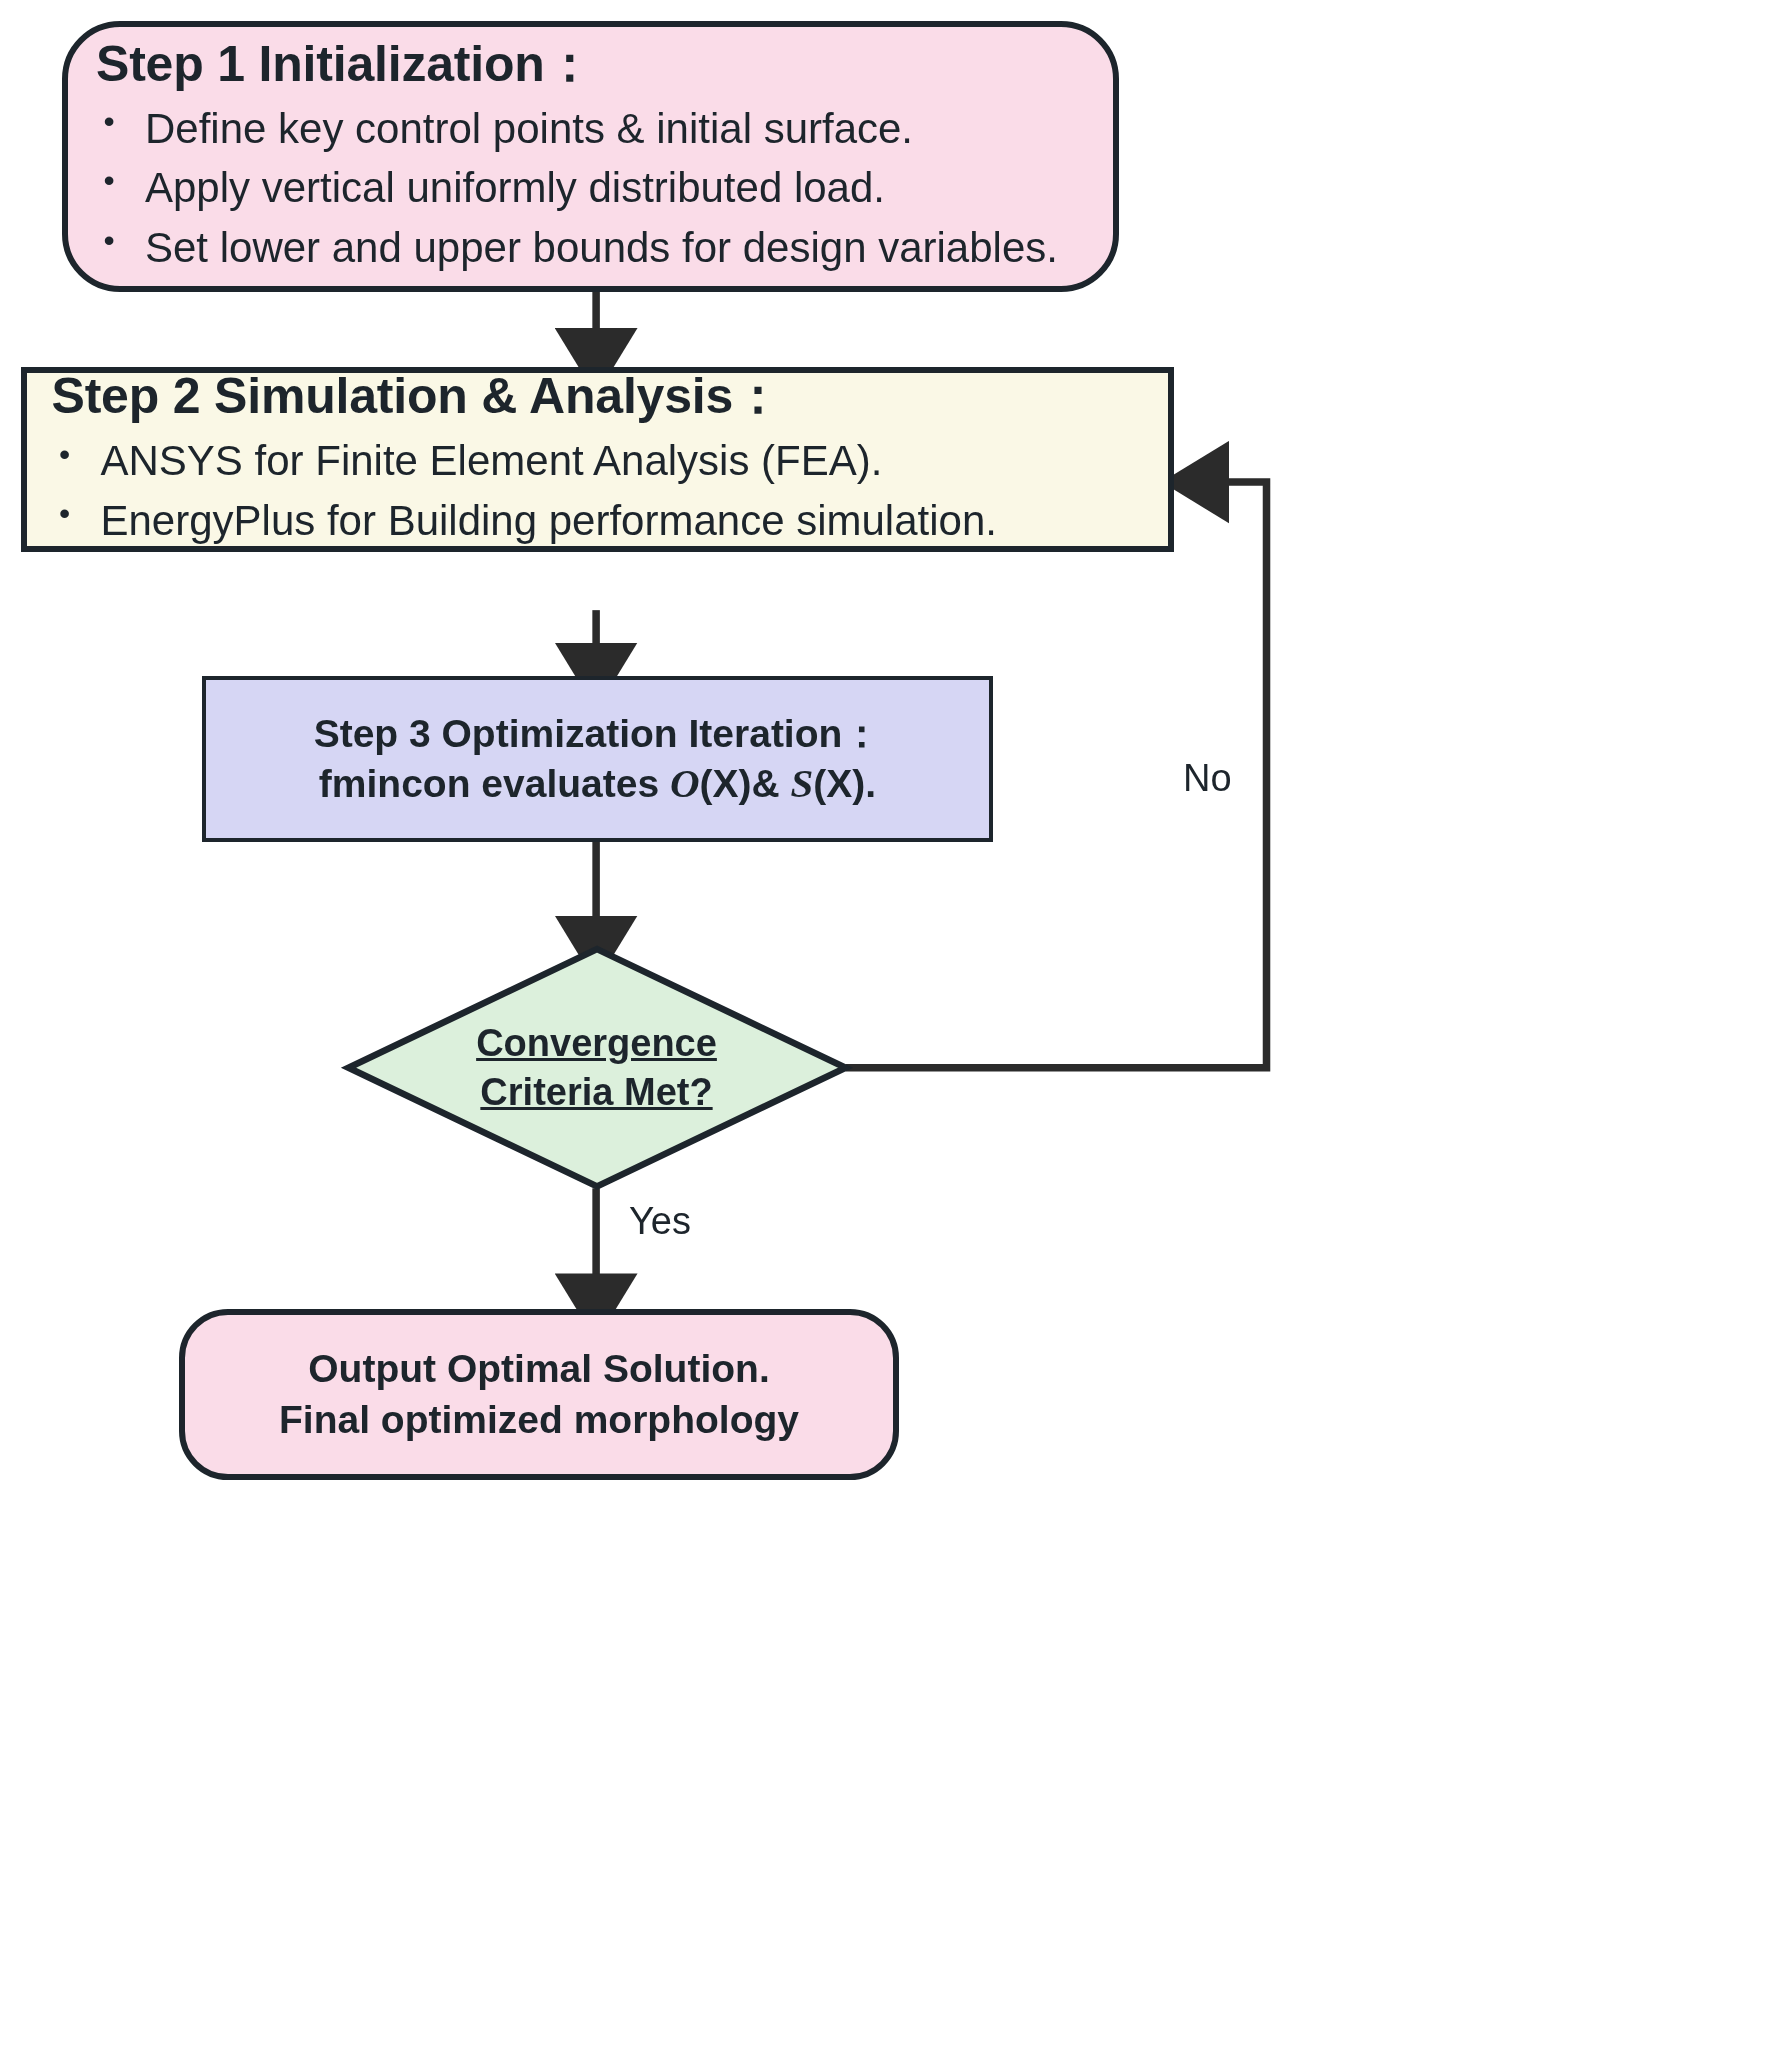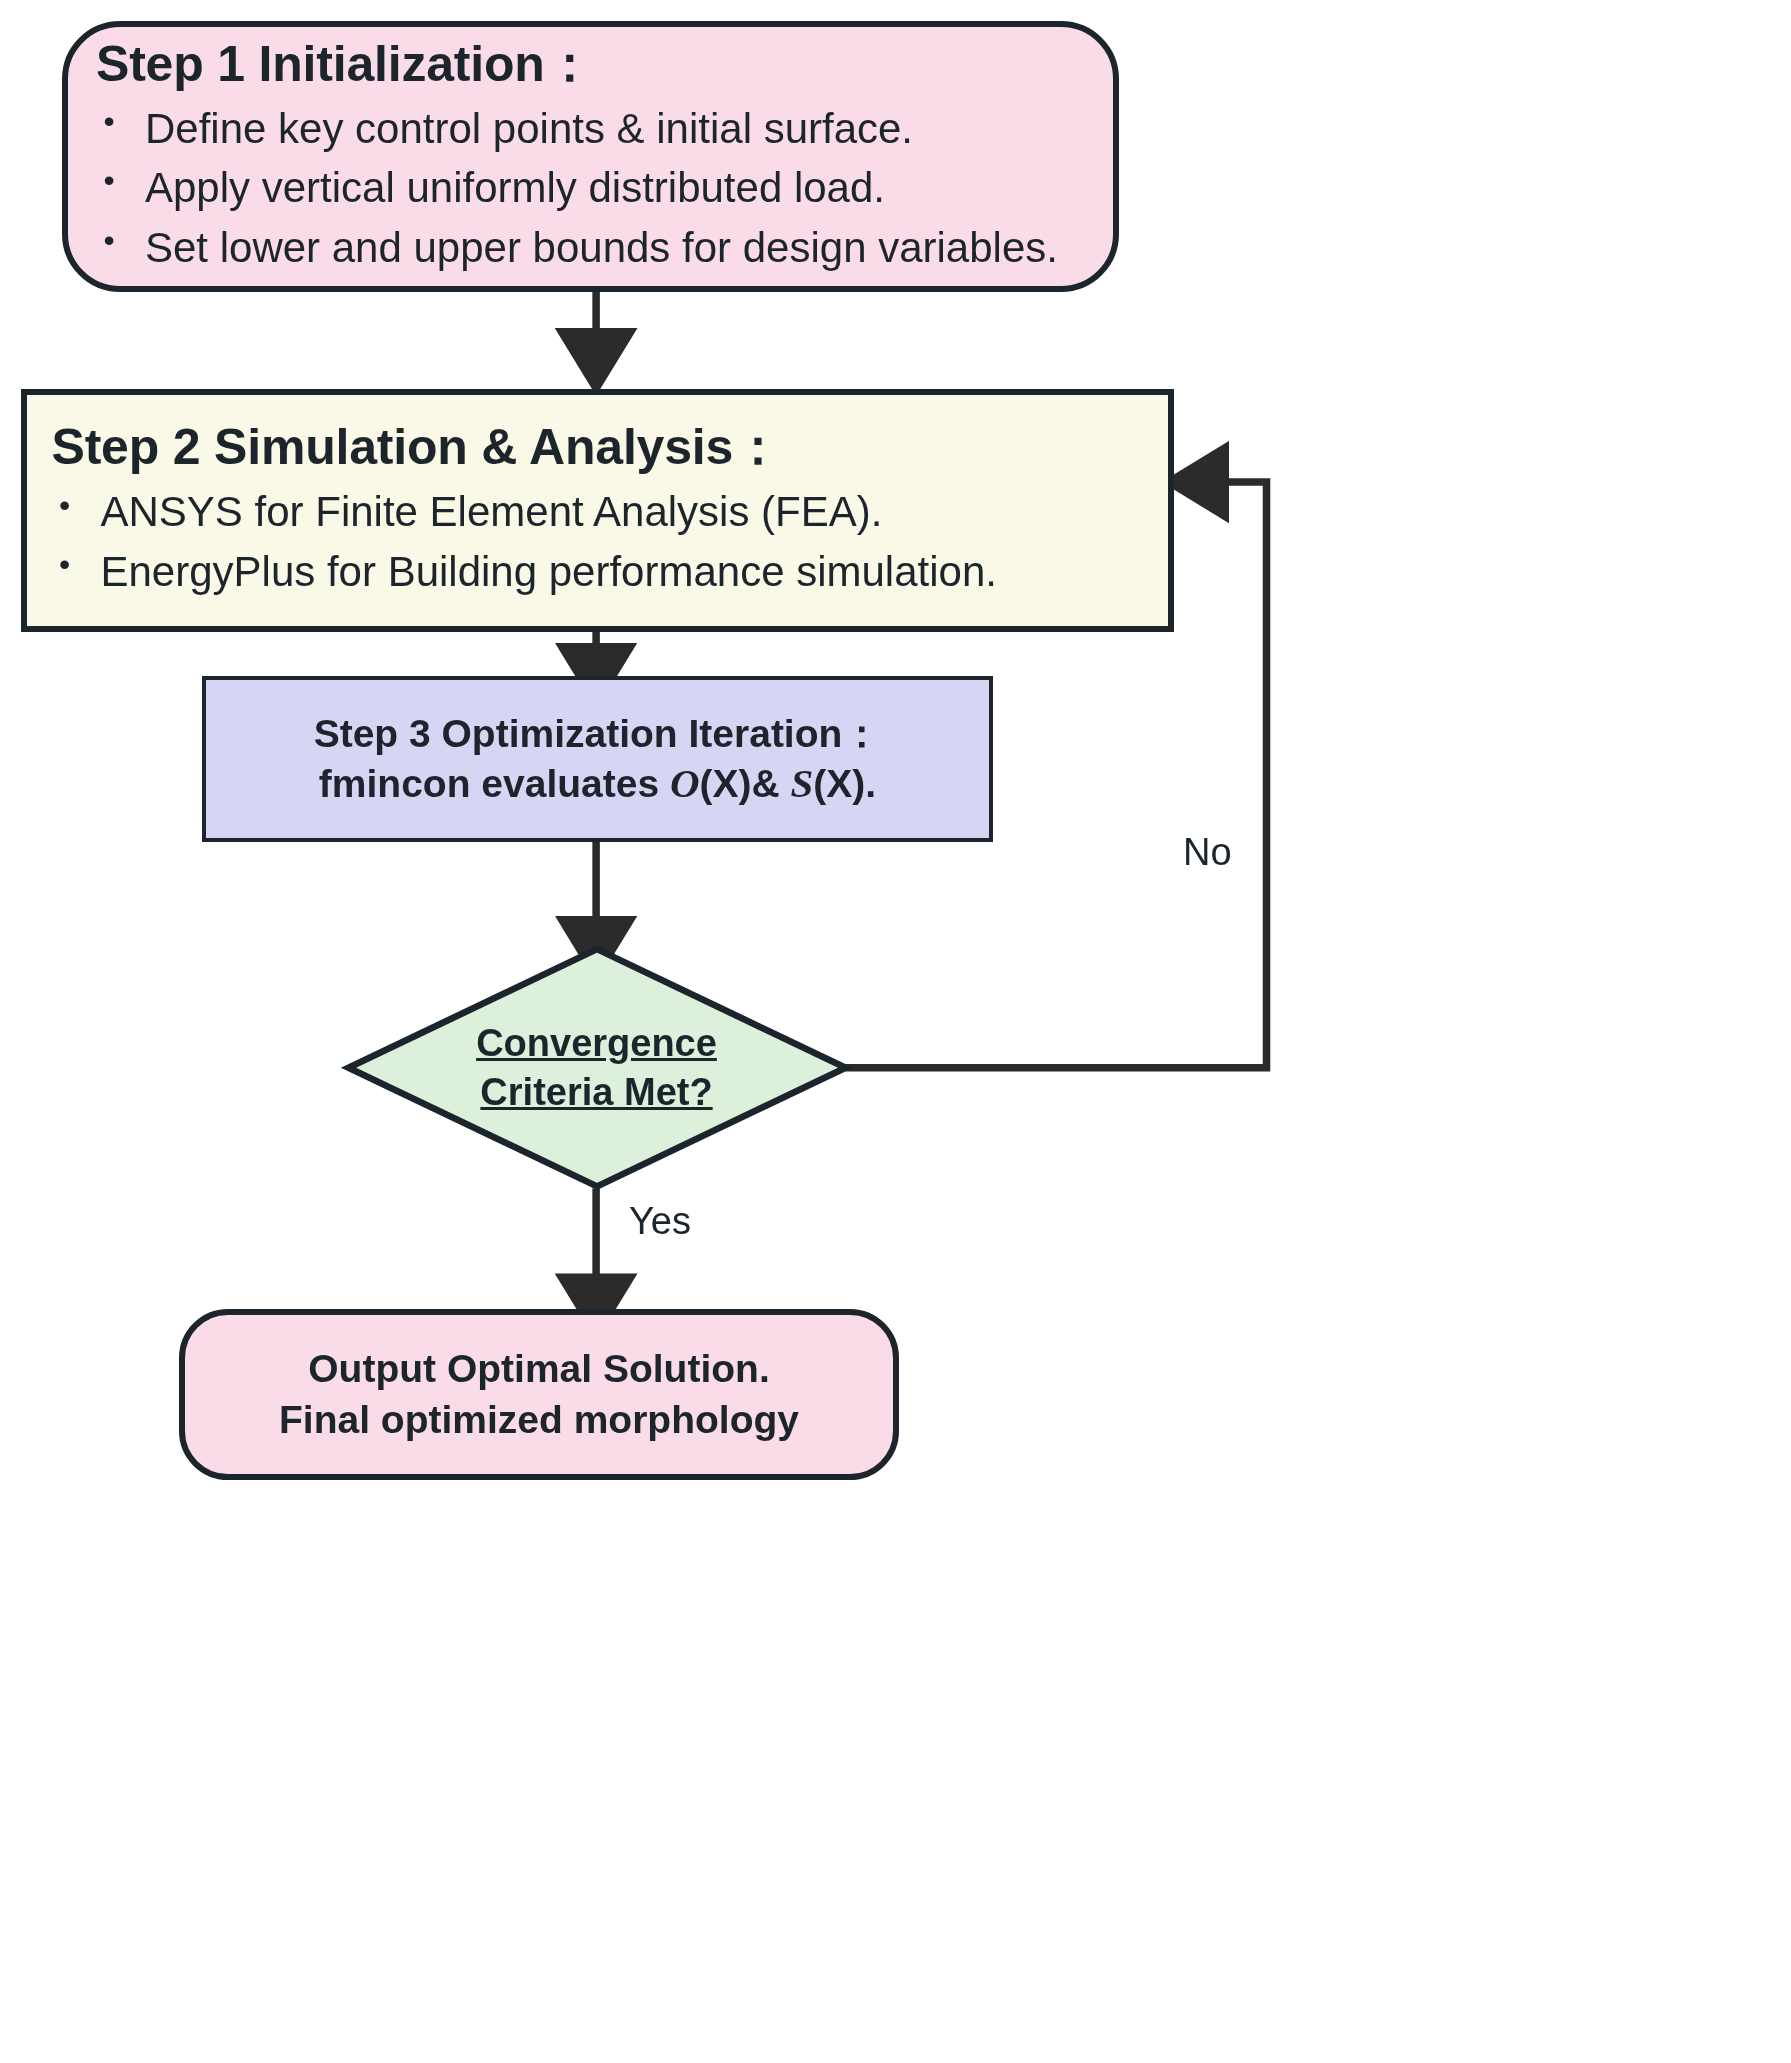--- a/index.html
+++ b/index.html
@@ -41,23 +41,23 @@
     left: 62px;
     top: 21px;
     width: 1057px;
     height: 271px;
     background: #fadce8;
     padding: 28px 32px 28px 28px;
   }
   
   #step2 {
     left: 21px;
-    top: 389px;
+    top: 367px;
     width: 1153px;
-    height: 243px;
+    height: 185px;
     background: #faf8e6;
     padding: 21px 24.5px;
   }
   
   #step3 {
     left: 202px;
     top: 676px;
     width: 791px;
     height: 166px;
     background: #d6d6f4;
@@ -150,21 +150,21 @@
   }
 
   
   .edge-label {
     position: absolute;
     font-size: 38px;
     line-height: 1;
     color: #1d252c;
     white-space: nowrap;
   }
-  #label-no  { left: 1183px; top: 833px; }
+  #label-no  { left: 1183px; top: 759px; }
   #label-yes { left: 629px;  top: 1202px; }
 </style>
 </head>
 <body>
 
 <div id="canvas">
 
   <svg id="connectors" viewBox="0 0 1903 2191" xmlns="http://www.w3.org/2000/svg">
     <defs>
       <marker id="arrowhead" markerWidth="9" markerHeight="11" refX="1.2" refY="5.5" orient="auto" markerUnits="strokeWidth">

